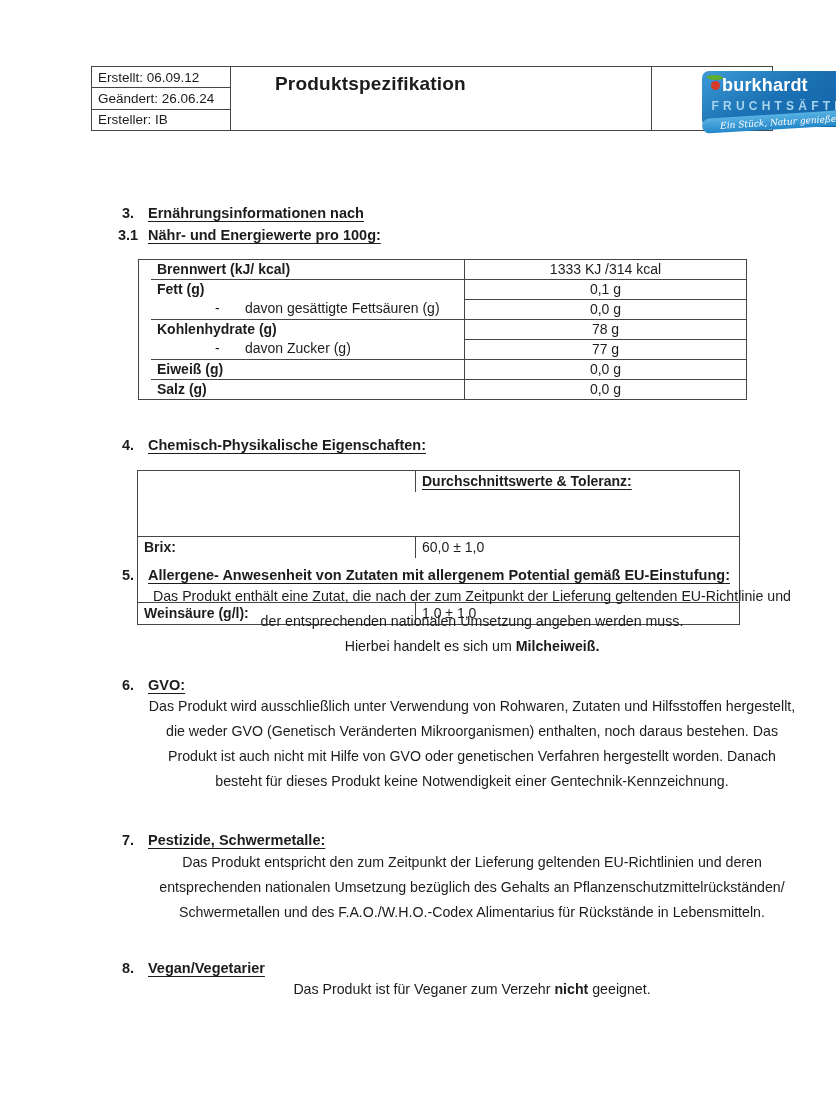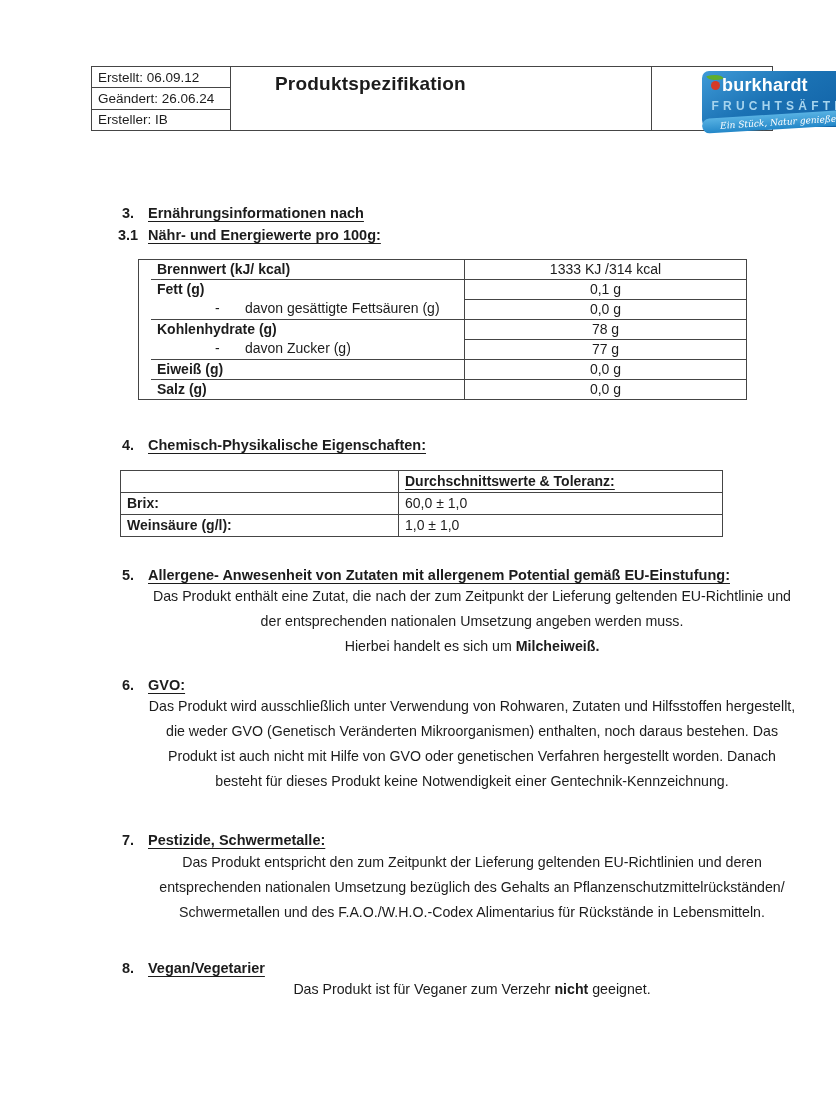--- a/index.html
+++ b/index.html
@@ -85,30 +85,30 @@
     box-sizing:border-box; padding:1px 6px 2px 6px; line-height:16px;margin-left:12px;
   }
   .nrow .vc { flex:1; text-align:center; padding:1px 4px 2px 4px; line-height:16px; }
   .nrow + .nrow .lc, .nrow + .nrow .vc { border-top:1.4px solid #454545; }
   .nrow.main .lc { font-weight:bold; }
   .nrow.sub .lc { border-top:none; display:flex; padding-left:64px; }
   .nrow.sub .lc .dash { width:30px; flex-shrink:0; }
 
   
   .ctable {
-    position:absolute; left:120px; top:470px; width:603px;
+    position:absolute; left:137px; top:470px; width:603px;
     border:1.5px solid #454545; box-sizing:border-box; font-size:14px;
   }
   .crow { display:flex; }
   .crow .lc2 {
     width:278px; flex-shrink:0; border-right:1.5px solid #454545;
     box-sizing:border-box; padding:2px 6px 3px 6px; line-height:16px; font-weight:bold;
   }
   .crow .vc2 { flex:1; padding:2px 6px 3px 6px; line-height:16px; }
-  .crow + .crow .lc2, .crow + .crow .vc2 { border-top:1.4px solid #454545; }
+  .crow + .crow .lc2, .crow + .crow .vc2 { border-top:1.4px solid #454545;margin-top:44px; }
   .crow .vc2.hdr {
     font-weight:bold; text-decoration:underline;
     text-underline-offset:2.5px; text-decoration-thickness:1.2px;
   }
 </style>
 </head>
 <body>
 
 <div class="page">
 

